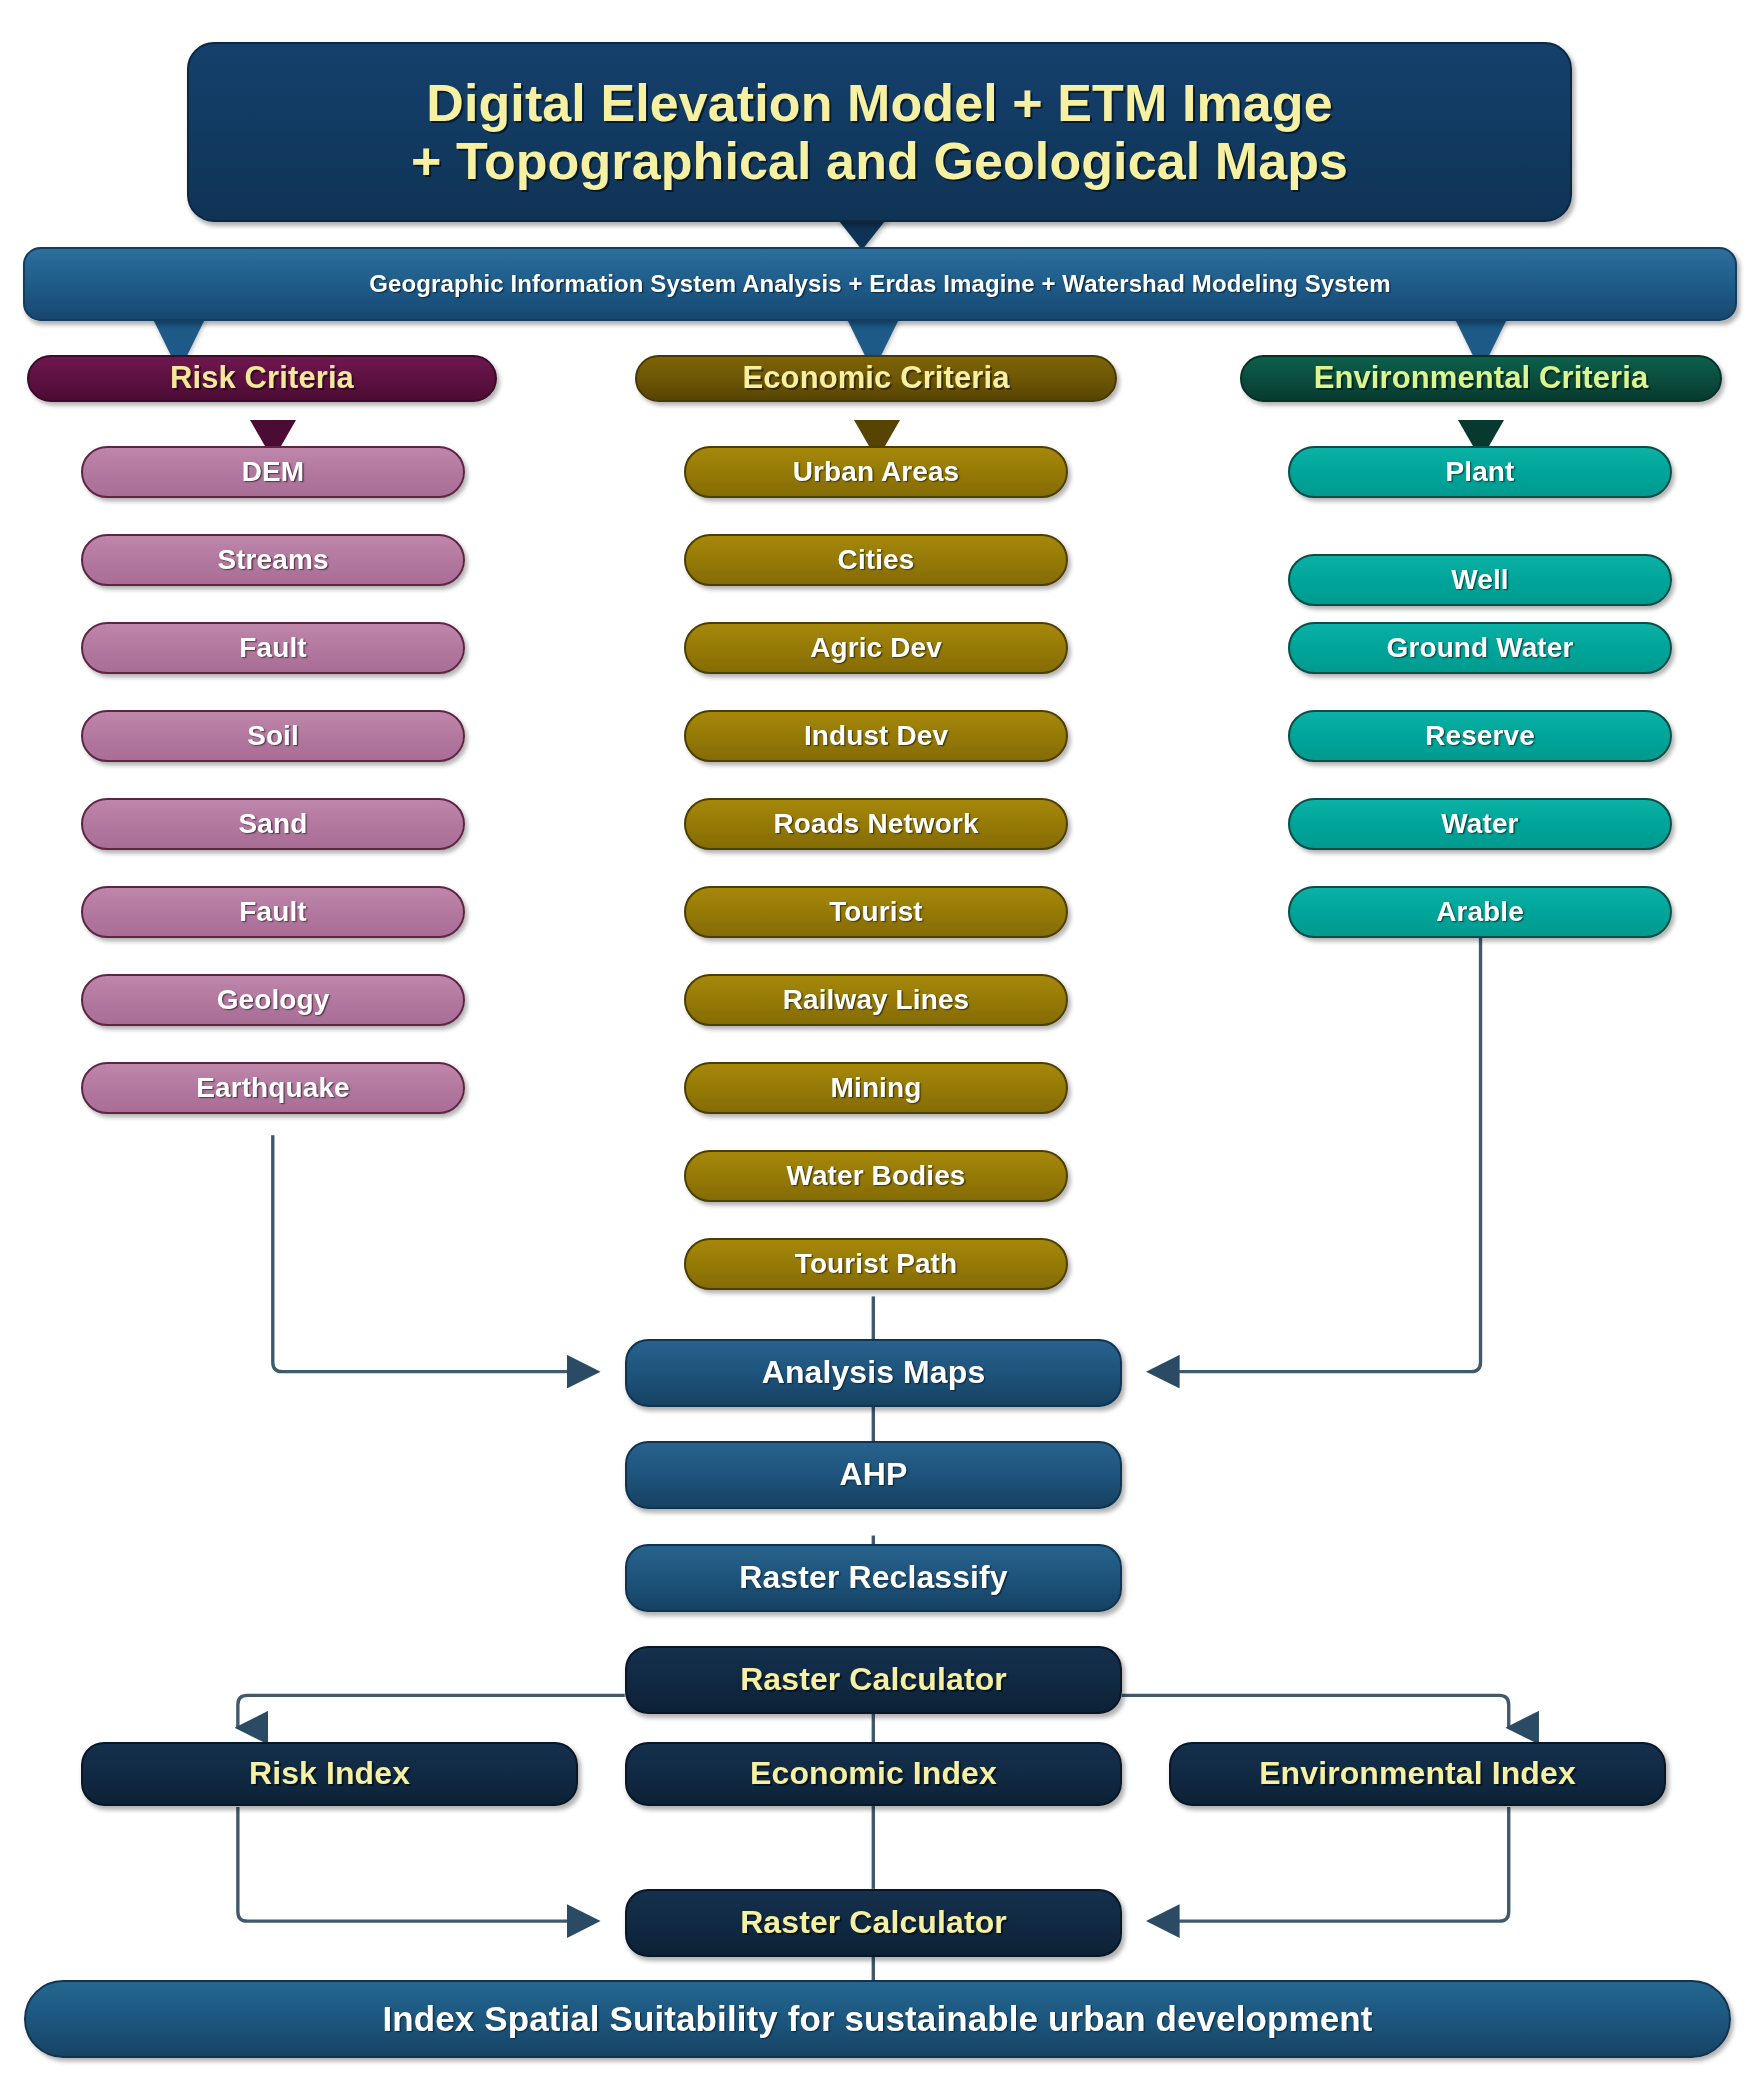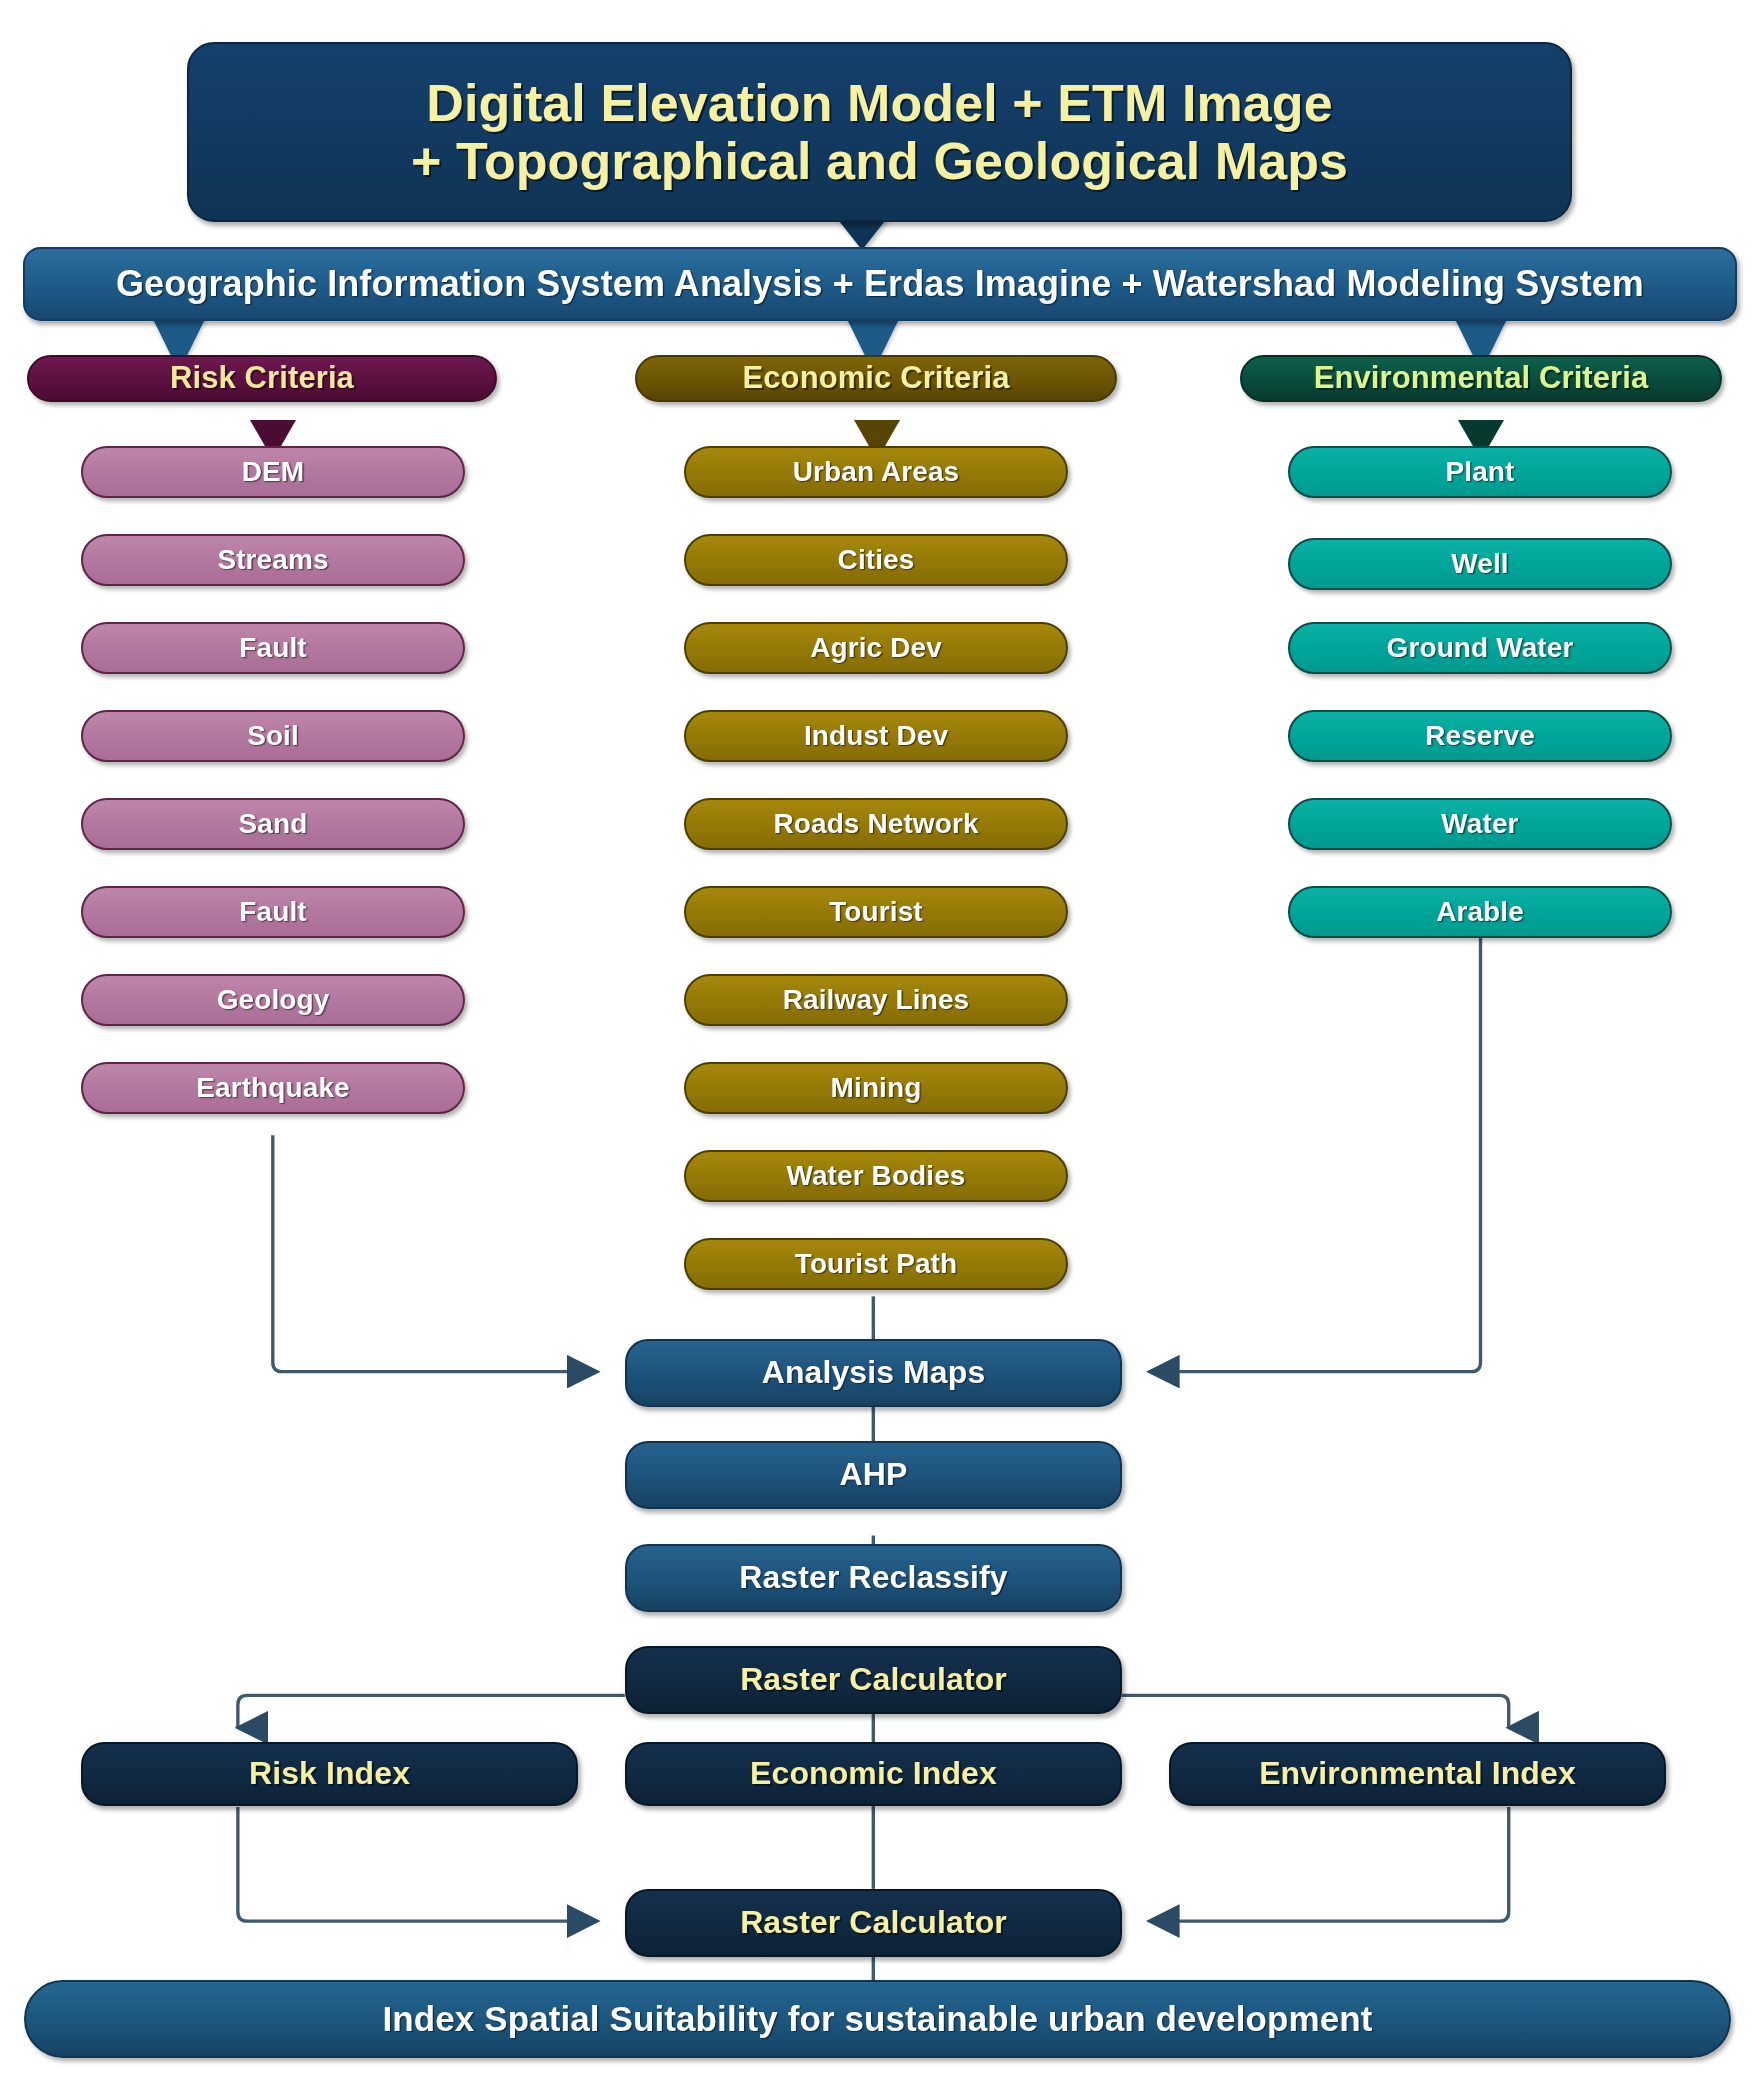--- a/index.html
+++ b/index.html
@@ -37,21 +37,21 @@
     width:0;height:0;border-left:38px solid transparent;
     border-right:38px solid transparent;border-top:48px solid #0f3354;
     filter:drop-shadow(2px 2.7px 2.7px rgba(0,0,0,.3));
   }
 
   
   .banner{
     left:23px;top:247px;width:1714px;height:74px;
     background:linear-gradient(180deg,#2c6e9c 0%,#1d5a88 55%,#17486f 100%);
     border:2px solid #123d60;border-radius:17.5px;
-    color:#ffffff;font-size:36px;
+    color:#ffffff;font-size:24px;
     text-shadow:1.3px 1.3px 1.3px rgba(0,0,0,.55);
   }
   .banner-tail{
     position:absolute;z-index:2;width:0;height:0;
     border-left:27px solid transparent;border-right:27px solid transparent;
     border-top:55px solid #1d5a88;top:317px;
     filter:drop-shadow(1.3px 2px 2px rgba(0,0,0,.25));
   }
 
   
@@ -246,21 +246,21 @@
   <div class="node pill pill-econ" style="top:1150px">
     <span>Water Bodies</span>
     </div>
   <div class="node pill pill-econ" style="top:1238px">
     <span>Tourist Path</span>
     </div>
 
   <div class="node pill pill-env" style="top:446px">
     <span>Plant</span>
     </div>
-  <div class="node pill pill-env" style="top:538px">
+  <div class="node pill pill-env" style="top:554px">
     <span>Well</span>
     </div>
   <div class="node pill pill-env" style="top:622px">
     <span>Ground Water</span>
     </div>
   <div class="node pill pill-env" style="top:710px">
     <span>Reserve</span>
     </div>
   <div class="node pill pill-env" style="top:798px">
     <span>Water</span>

